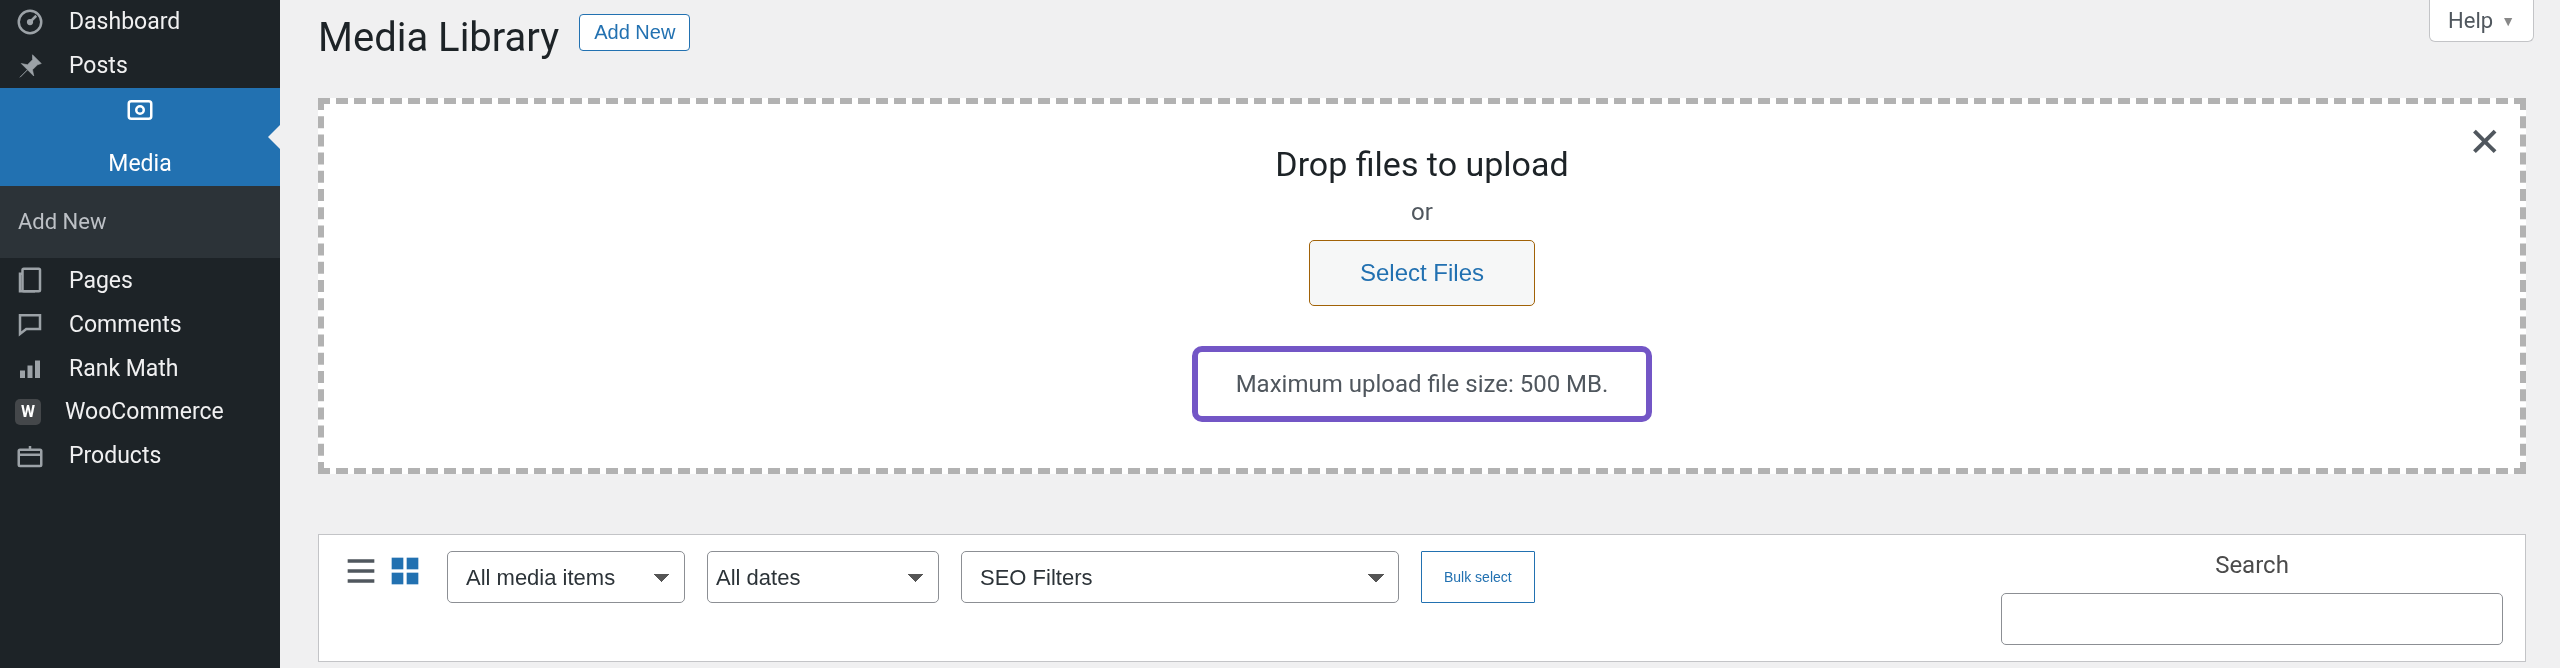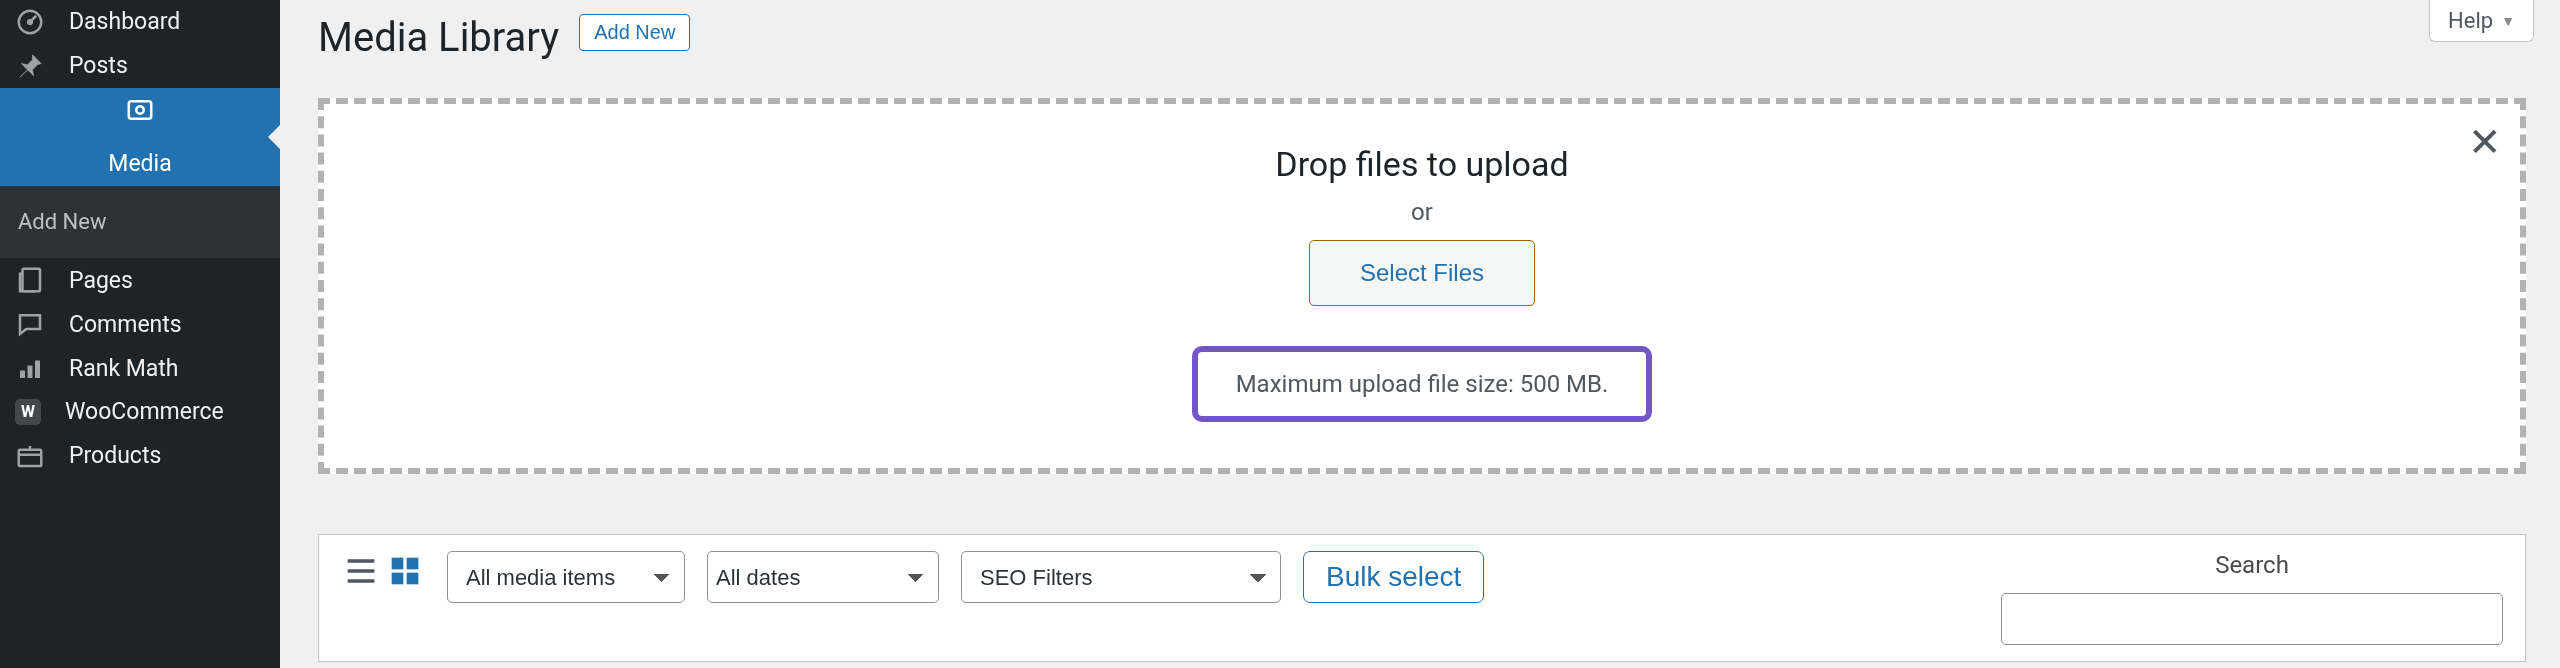--- a/index.html
+++ b/index.html
@@ -214,28 +214,28 @@
     cursor: pointer;
     background-image:
       linear-gradient(45deg, transparent 50%, #555 50%),
       linear-gradient(-45deg, transparent 50%, #555 50%);
     background-position: right 22px top 22px, right 14px top 22px;
     background-size: 8px 8px, 8px 8px;
     background-repeat: no-repeat;
   }
   .sel-media { width: 238px; }
   .sel-dates { width: 232px; padding-left: 8px; }
-  .sel-seo   { width: 320px; }
+  .sel-seo   { width: 438px; }
 
   .bulk-btn {
     border: 1px solid var(--wp-blue);
     color: var(--wp-blue);
     background: #fff;
-    border-radius: 7px;
-    font-size: 28px;
+    border-radius: 1px;
+    font-size: 14px;
     height: 52px;
     padding: 0 22px;
     cursor: pointer;
   }
 
   .search-wrap {
     margin-left: auto;
     display: flex;
     align-items: center;
     gap: 14px;

